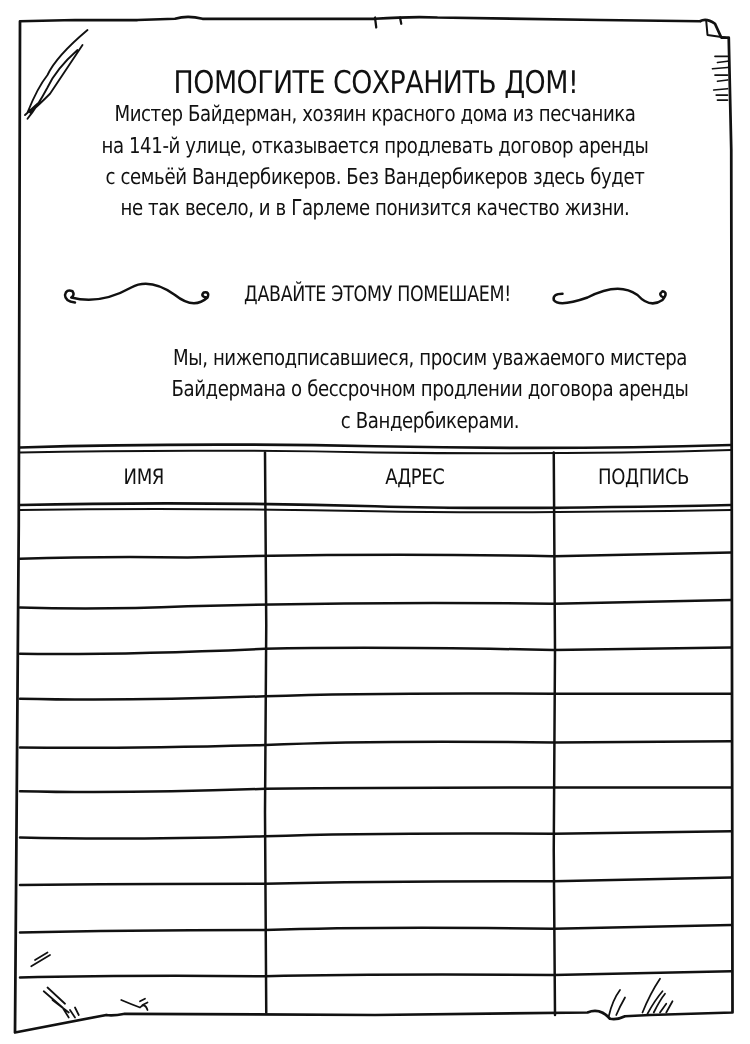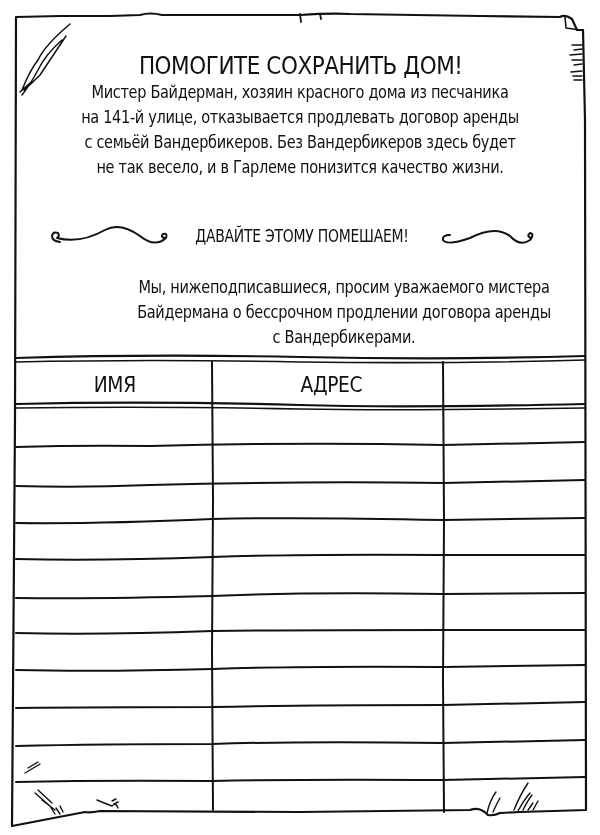--- a/index.html
+++ b/index.html
@@ -20,21 +20,21 @@
     .para span { display: block; transform: scaleX(0.83); transform-origin: 300px 0; white-space: nowrap; }
     .p1 { top: 80px; }
     .p2 { top: 275px; margin-left: 44px; }
     .banner {
       position: absolute; top: 226px; left: 0; width: 600px; text-align: center;
       font-family: "DejaVu Sans", sans-serif; font-size: 17px; letter-spacing: -0.3px;
     }
     .banner-text { display: inline-block; transform: scaleX(0.82); transform-origin: 302px 0; position: absolute; left: 0; width: 604px; text-align: center; }
     .th {
       position: absolute; top: 372px; font-family: "DejaVu Sans", sans-serif;
-      font-size: 22px; text-align: center; letter-spacing: -0.4px;
+      font-size: 17px; text-align: center; letter-spacing: -0.4px;
     }
     .th span { display: inline-block; transform: scaleX(0.85); }
     .th-name { left: 18px; width: 194px; }
     .th-addr { left: 216px; width: 231px; }
     .th-sign { left: 443px; width: 143px; }
     .cell { position: absolute; }
   </style>
 </head>
 <body>
 
@@ -97,20 +97,21 @@
   </div>
 
   <div class="para p2">
     <span>Мы, нижеподписавшиеся, просим уважаемого мистера</span>
     <span>Байдермана о бессрочном продлении договора аренды</span>
     <span>с Вандербикерами.</span>
   </div>
 
   <div class="th th-name"><span>ИМЯ</span></div>
   <div class="th th-addr"><span>АДРЕС</span></div>
+  <div class="th th-sign"><span>ПОДПИСЬ</span></div>
 
   <div id="rows">
       <div>
         <div class="cell" style="left: 17px; width: 195px; top: 410px; height: 35px;"></div>
         <div class="cell" style="left: 213px; width: 230px; top: 410px; height: 35px;"></div>
         <div class="cell" style="left: 444px; width: 141px; top: 410px; height: 35px;"></div>
       </div>
       <div>
         <div class="cell" style="left: 17px; width: 195px; top: 449px; height: 35px;"></div>
         <div class="cell" style="left: 213px; width: 230px; top: 449px; height: 35px;"></div>

